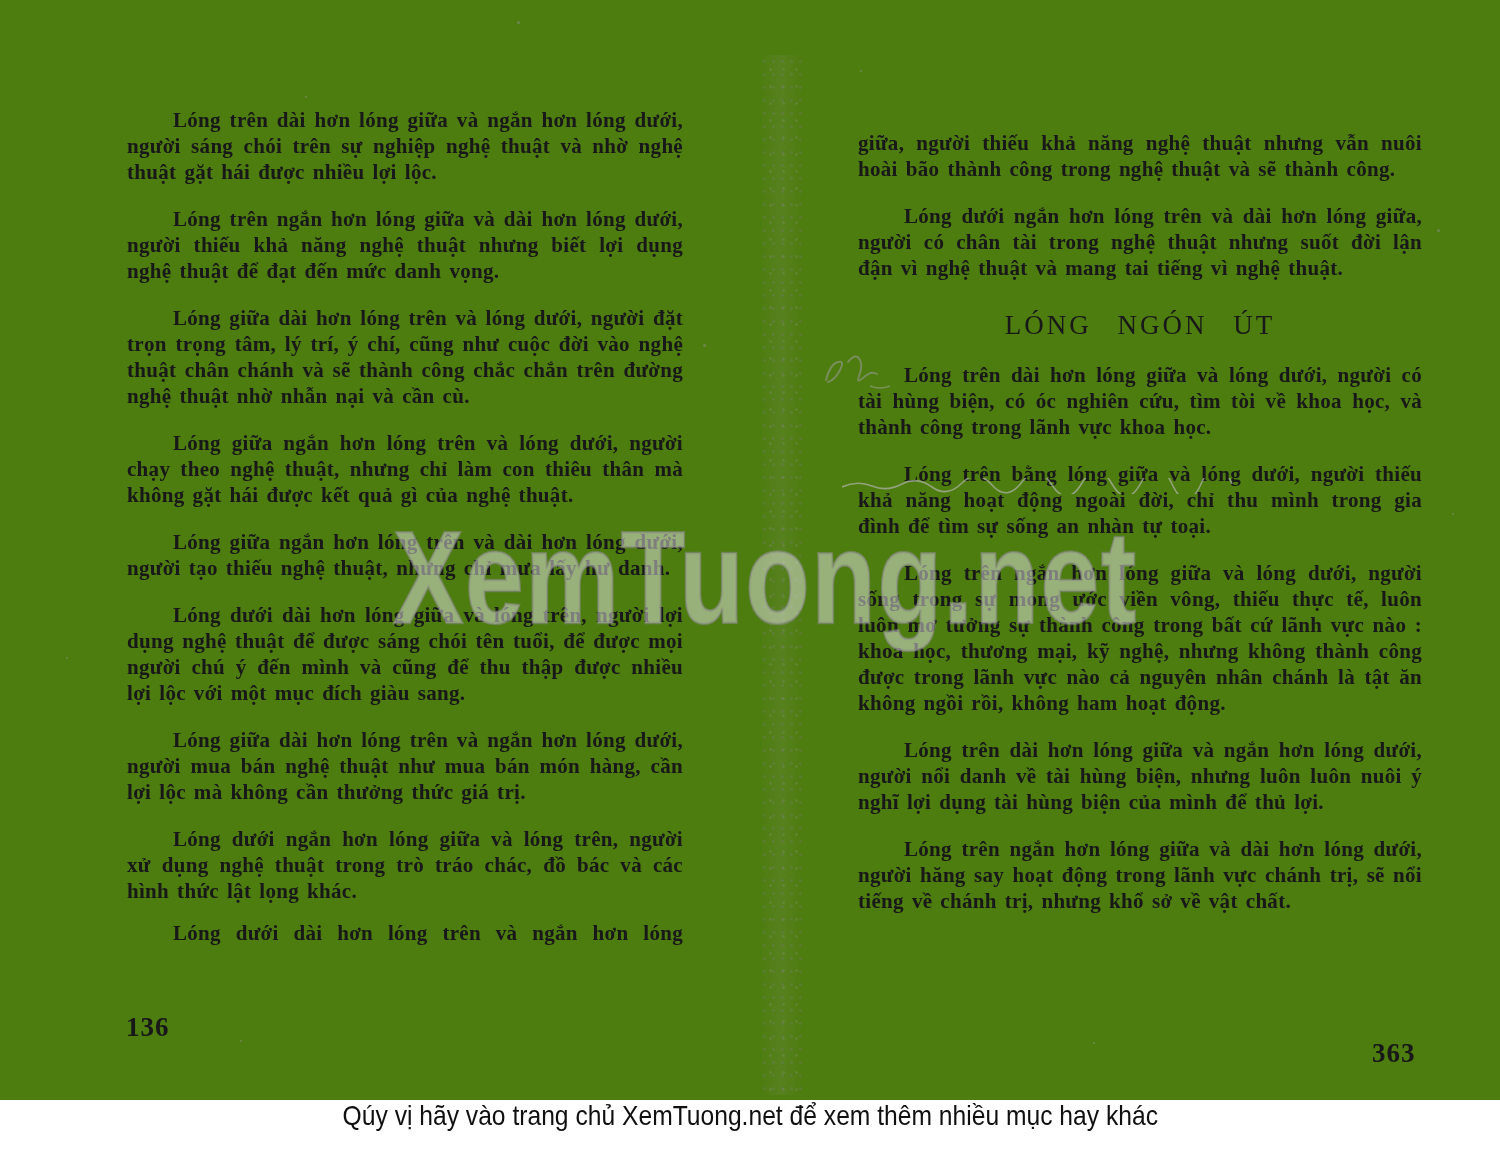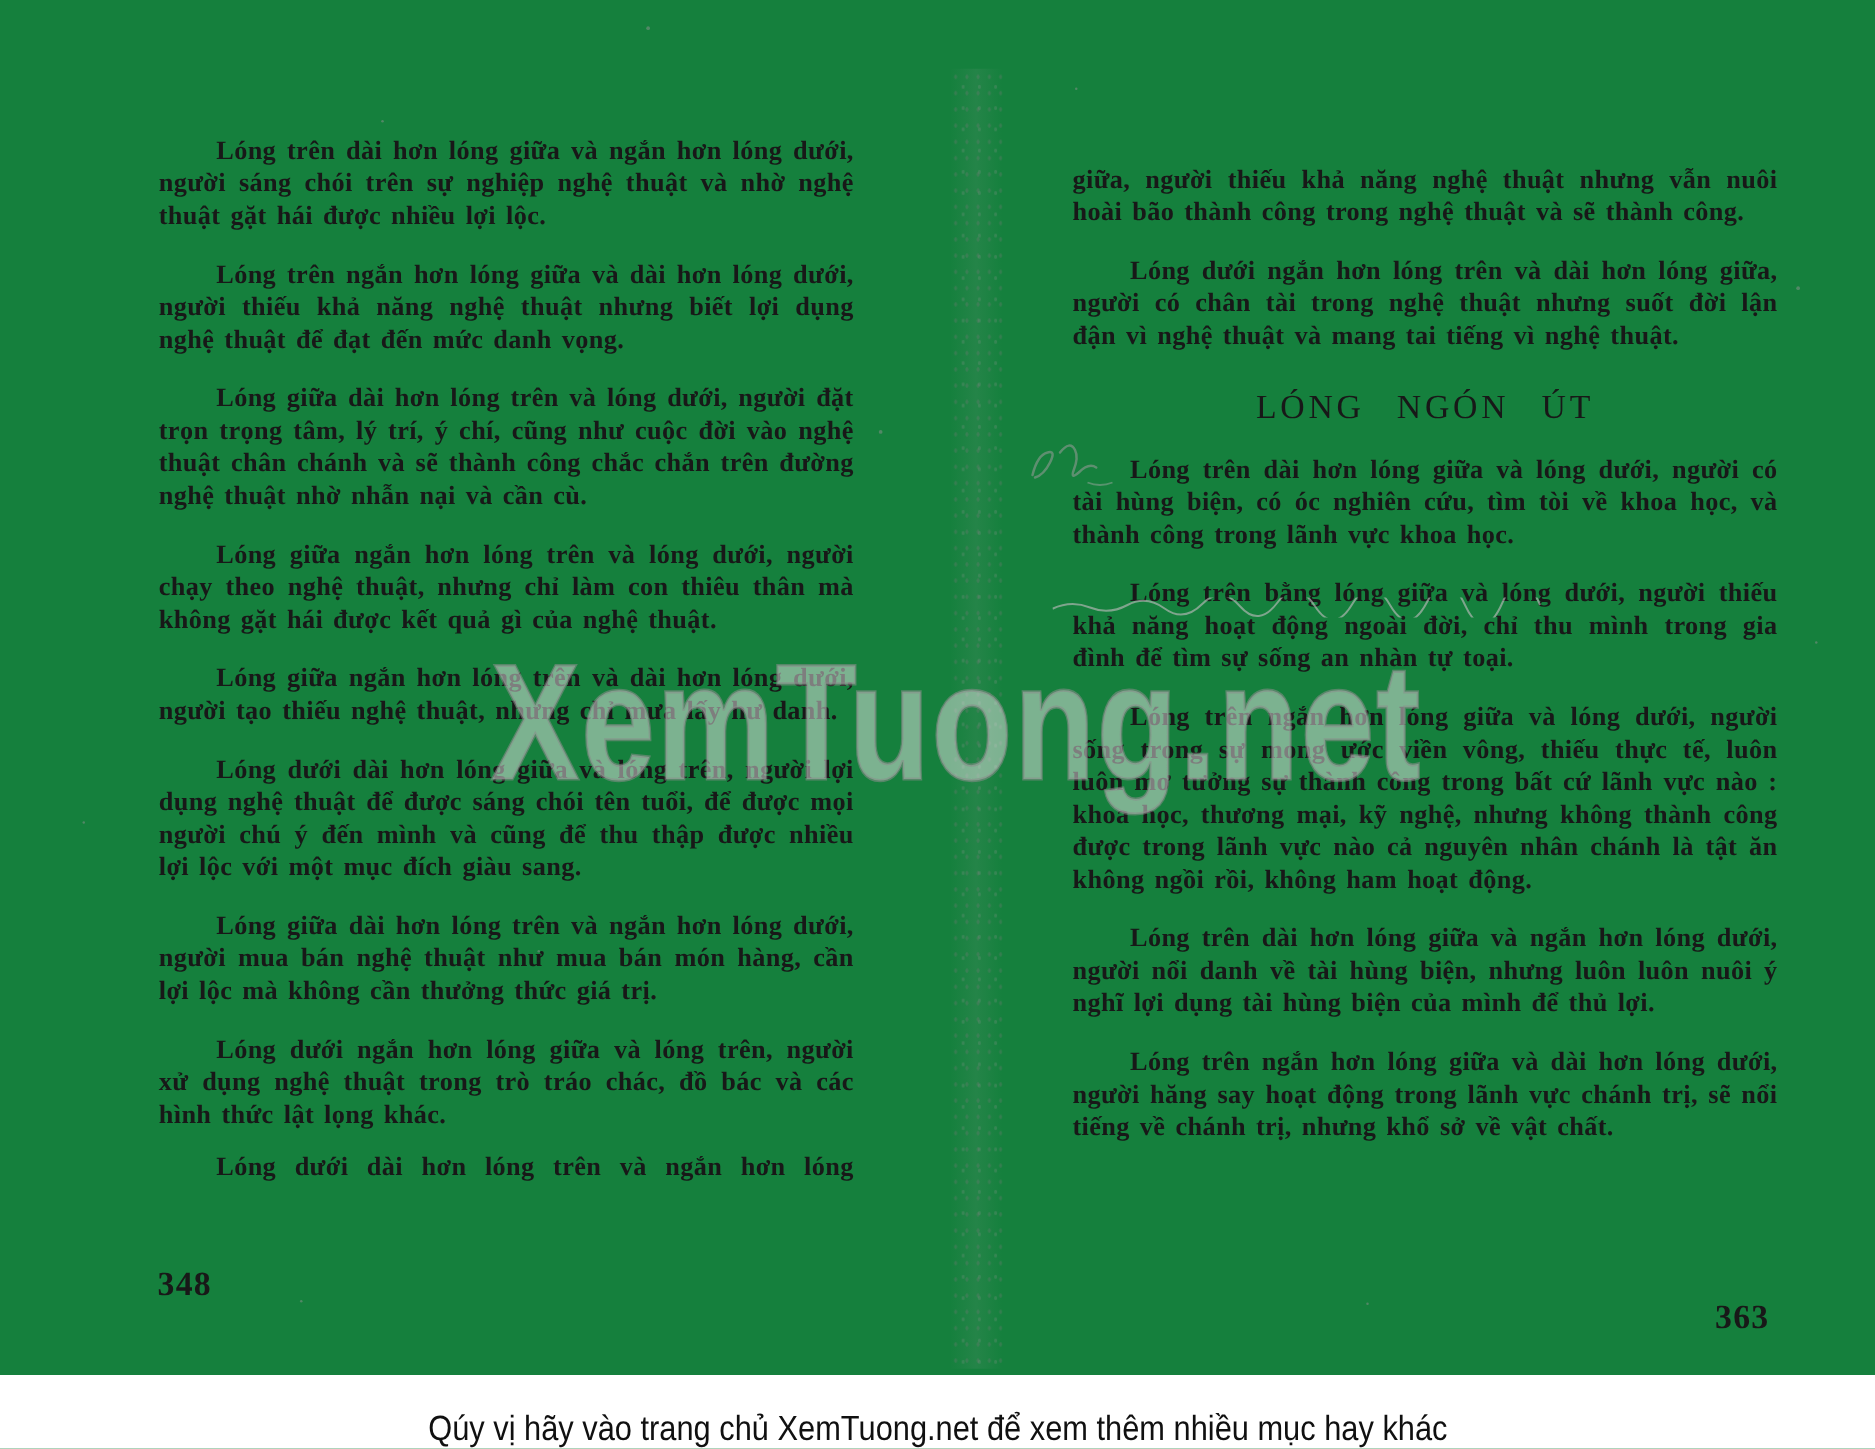--- a/index.html
+++ b/index.html
@@ -1,19 +1,19 @@
 <!DOCTYPE html>
 <html><head>
 <meta charset="utf-8">
 <style>
   html,body{margin:0;padding:0;background:#ffffff;}
   .scan{
     position:relative;
     width:1500px;height:1159px;
-    background:#15803d;
+    background:#4d7c0f;
     overflow:hidden;
     font-family:"Liberation Serif","DejaVu Serif",serif;
     color:#181818;
   }
   
   .page-col{
     position:absolute;
     text-align:justify;
     font-weight:700;
     font-size:21px;
@@ -69,21 +69,21 @@
     color:rgba(228,228,228,.50);
     -webkit-text-stroke:2.5px rgba(140,140,140,.55);
     pointer-events:none;
     z-index:6;
     white-space:nowrap;
   }
   
   .footer-strip{
     position:absolute;
     left:0;top:1100px;width:1500px;height:59px;
-    display:flex;align-items:flex-end;justify-content:center;
+    display:flex;align-items:flex-start;justify-content:center;
     background:#ffffff;
   }
   .footer-text{
     font-family:"Liberation Sans","DejaVu Sans",sans-serif;
     font-size:28px;
     font-weight:500;
     color:#101010;
     transform:scaleX(.88);
     white-space:nowrap;
   }
@@ -101,21 +101,21 @@
     <p>Lóng trên ngắn hơn lóng giữa và dài hơn lóng dưới, người thiếu khả năng nghệ thuật nhưng biết lợi dụng nghệ thuật để đạt đến mức danh vọng.</p>
     <p>Lóng giữa dài hơn lóng trên và lóng dưới, người đặt trọn trọng tâm, lý trí, ý chí, cũng như cuộc đời vào nghệ thuật chân chánh và sẽ thành công chắc chắn trên đường nghệ thuật nhờ nhẫn nại và cần cù.</p>
     <p>Lóng giữa ngắn hơn lóng trên và lóng dưới, người chạy theo nghệ thuật, nhưng chỉ làm con thiêu thân mà không gặt hái được kết quả gì của nghệ thuật.</p>
     <p>Lóng giữa ngắn hơn lóng trên và dài hơn lóng dưới, người tạo thiếu nghệ thuật, nhưng chỉ mưa lấy hư danh.</p>
     <p>Lóng dưới dài hơn lóng giữa và lóng trên, người lợi dụng nghệ thuật để được sáng chói tên tuổi, để được mọi người chú ý đến mình và cũng để thu thập được nhiều lợi lộc với một mục đích giàu sang.</p>
     <p>Lóng giữa dài hơn lóng trên và ngắn hơn lóng dưới, người mua bán nghệ thuật như mua bán món hàng, cần lợi lộc mà không cần thưởng thức giá trị.</p>
     <p>Lóng dưới ngắn hơn lóng giữa và lóng trên, người xử dụng nghệ thuật trong trò tráo chác, đồ bác và các hình thức lật lọng khác.</p>
     <p class="force-justify">Lóng dưới dài hơn lóng trên và ngắn hơn lóng</p>
   </div>
 
-  <div class="page-number pn-left">348</div>
+  <div class="page-number pn-left">136</div>
 
   <div class="gutter"></div>
 
   <div class="page-col col-right">
     <p class="continuation">giữa, người thiếu khả năng nghệ thuật nhưng vẫn nuôi hoài bão thành công trong nghệ thuật và sẽ thành công.</p>
     <p>Lóng dưới ngắn hơn lóng trên và dài hơn lóng giữa, người có chân tài trong nghệ thuật nhưng suốt đời lận đận vì nghệ thuật và mang tai tiếng vì nghệ thuật.</p>
     <div class="section-heading">LÓNG NGÓN ÚT</div>
     <p style="margin-top:0;">Lóng trên dài hơn lóng giữa và lóng dưới, người có tài hùng biện, có óc nghiên cứu, tìm tòi về khoa học, và thành công trong lãnh vực khoa học.</p>
     <p>Lóng trên bằng lóng giữa và lóng dưới, người thiếu khả năng hoạt động ngoài đời, chỉ thu mình trong gia đình để tìm sự sống an nhàn tự toại.</p>
     <p>Lóng trên ngắn hơn lóng giữa và lóng dưới, người sống trong sự mong ước viền vông, thiếu thực tế, luôn luôn mơ tưởng sự thành công trong bất cứ lãnh vực nào : khoa học, thương mại, kỹ nghệ, nhưng không thành công được trong lãnh vực nào cả nguyên nhân chánh là tật ăn không ngồi rồi, không ham hoạt động.</p>

